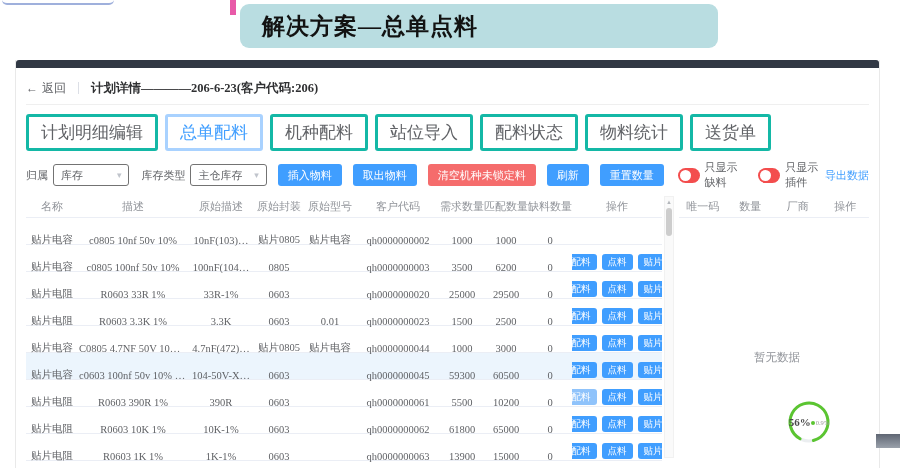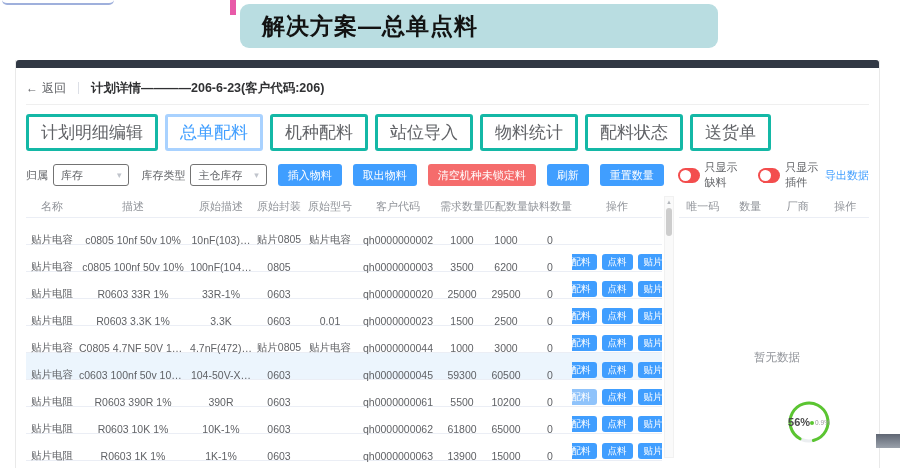--- a/index.html
+++ b/index.html
@@ -1,18 +1,18 @@
 <!DOCTYPE html>
 <html><head>
 <meta charset="utf-8">
 <style>
   html,body{margin:0;padding:0;}
   body{width:900px;height:468px;overflow:hidden;background:#ffffff;
        font-family:"Liberation Sans","DejaVu Sans",sans-serif;}
-  .stage{position:relative;width:900px;height:468px;overflow:hidden;background:#fff;}
+  .stage{position:relative;width:900px;height:468px;overflow:hidden;background:#fff;font-family:Liberation Serif, serif;}
 
   
   .deco-line{position:absolute;left:2px;top:0;width:112px;height:3px;
              border-bottom:2px solid #9fb0dc;border-radius:0 0 6px 6px;}
   .deco-pink{position:absolute;left:230px;top:0;width:6px;height:15px;background:#e85aa8;}
   .title-badge{position:absolute;left:240px;top:4px;width:478px;height:44px;
                background:#b9dde1;border-radius:9px;display:flex;align-items:center;
                padding:0 0 0 22px;box-sizing:border-box;
                font-size:23px;font-weight:bold;color:#121212;letter-spacing:1px;}
 
@@ -110,22 +110,22 @@
         </span>
         <span class="hdr-divider"></span>
         <span class="plan-title">计划详情————206-6-23(客户代码:206)</span>
       </div>
 
       <div class="tabs" id="tabs">
           <div class="tab">计划明细编辑</div>
           <div class="tab active">总单配料</div>
           <div class="tab">机种配料</div>
           <div class="tab">站位导入</div>
+          <div class="tab">配料状态</div>
           <div class="tab">物料统计</div>
-          <div class="tab">配料状态</div>
           <div class="tab">送货单</div>
         </div>
 
       <div class="filter-row">
         <span class="f-label">归属</span>
         <div class="select">
           <span>库存</span>
           <span class="chev">▾</span>
         </div>
         <span class="f-label" style="margin-left:12px;">库存类型</span>

